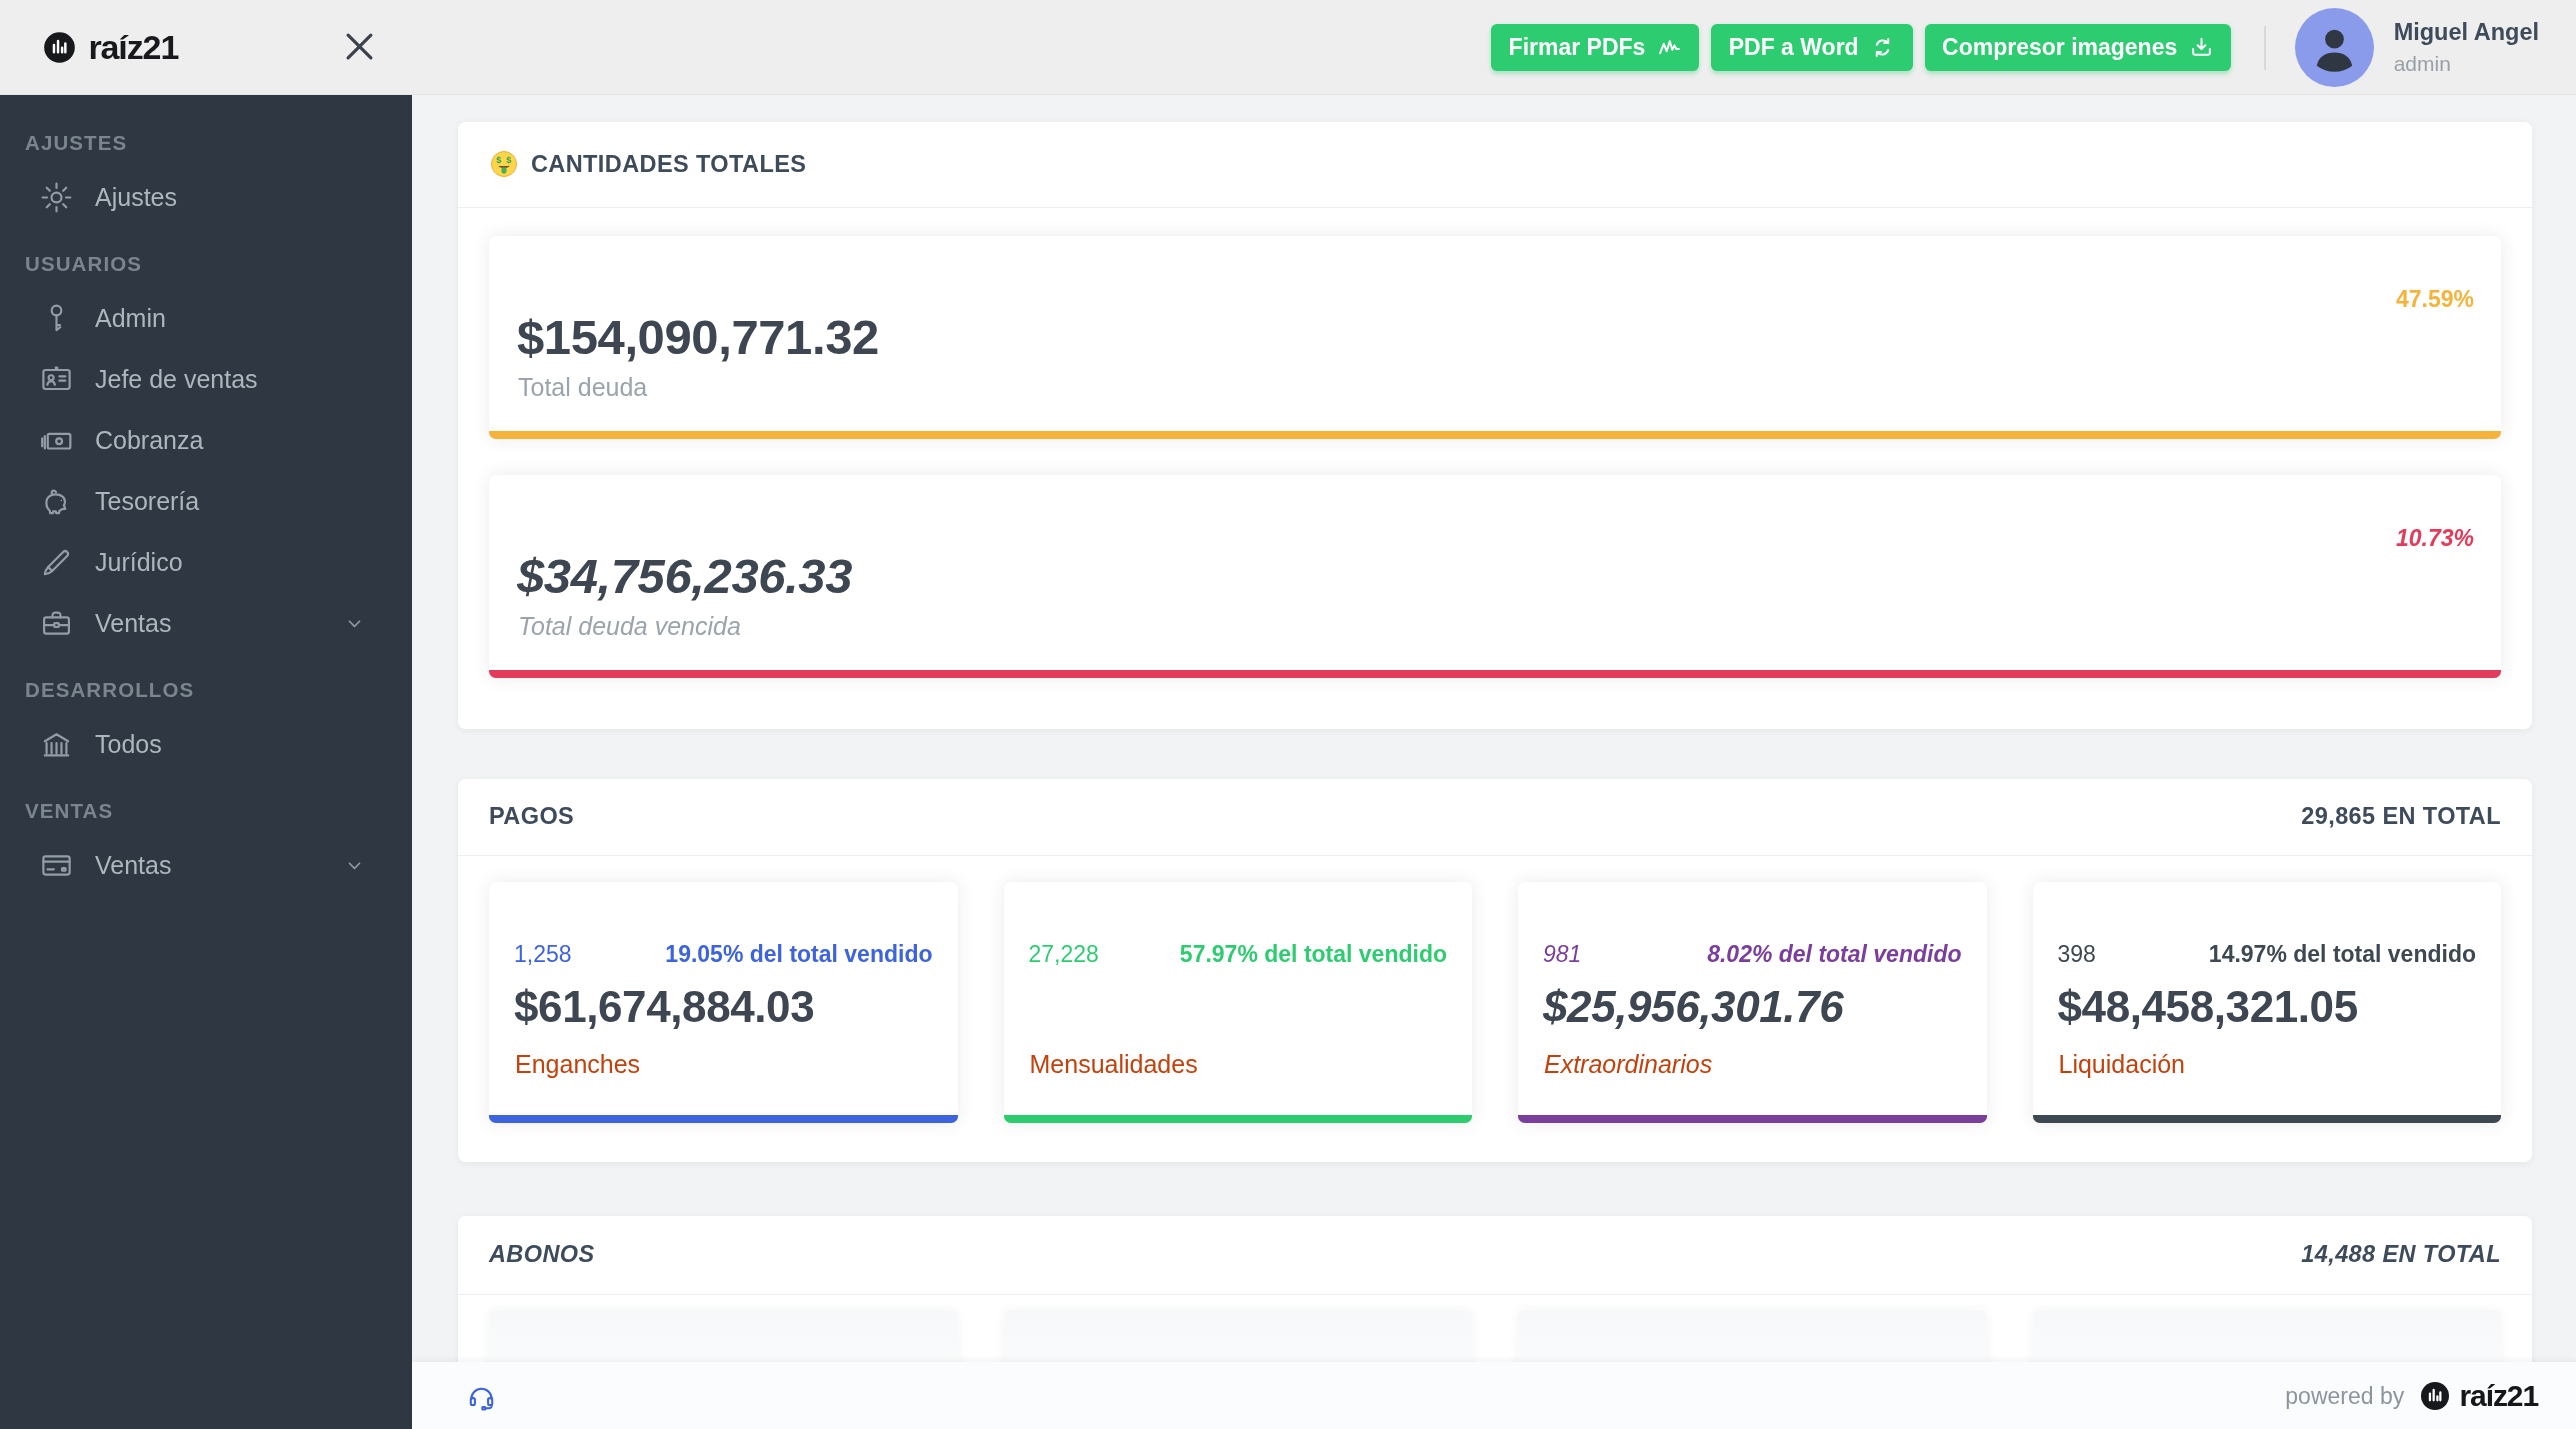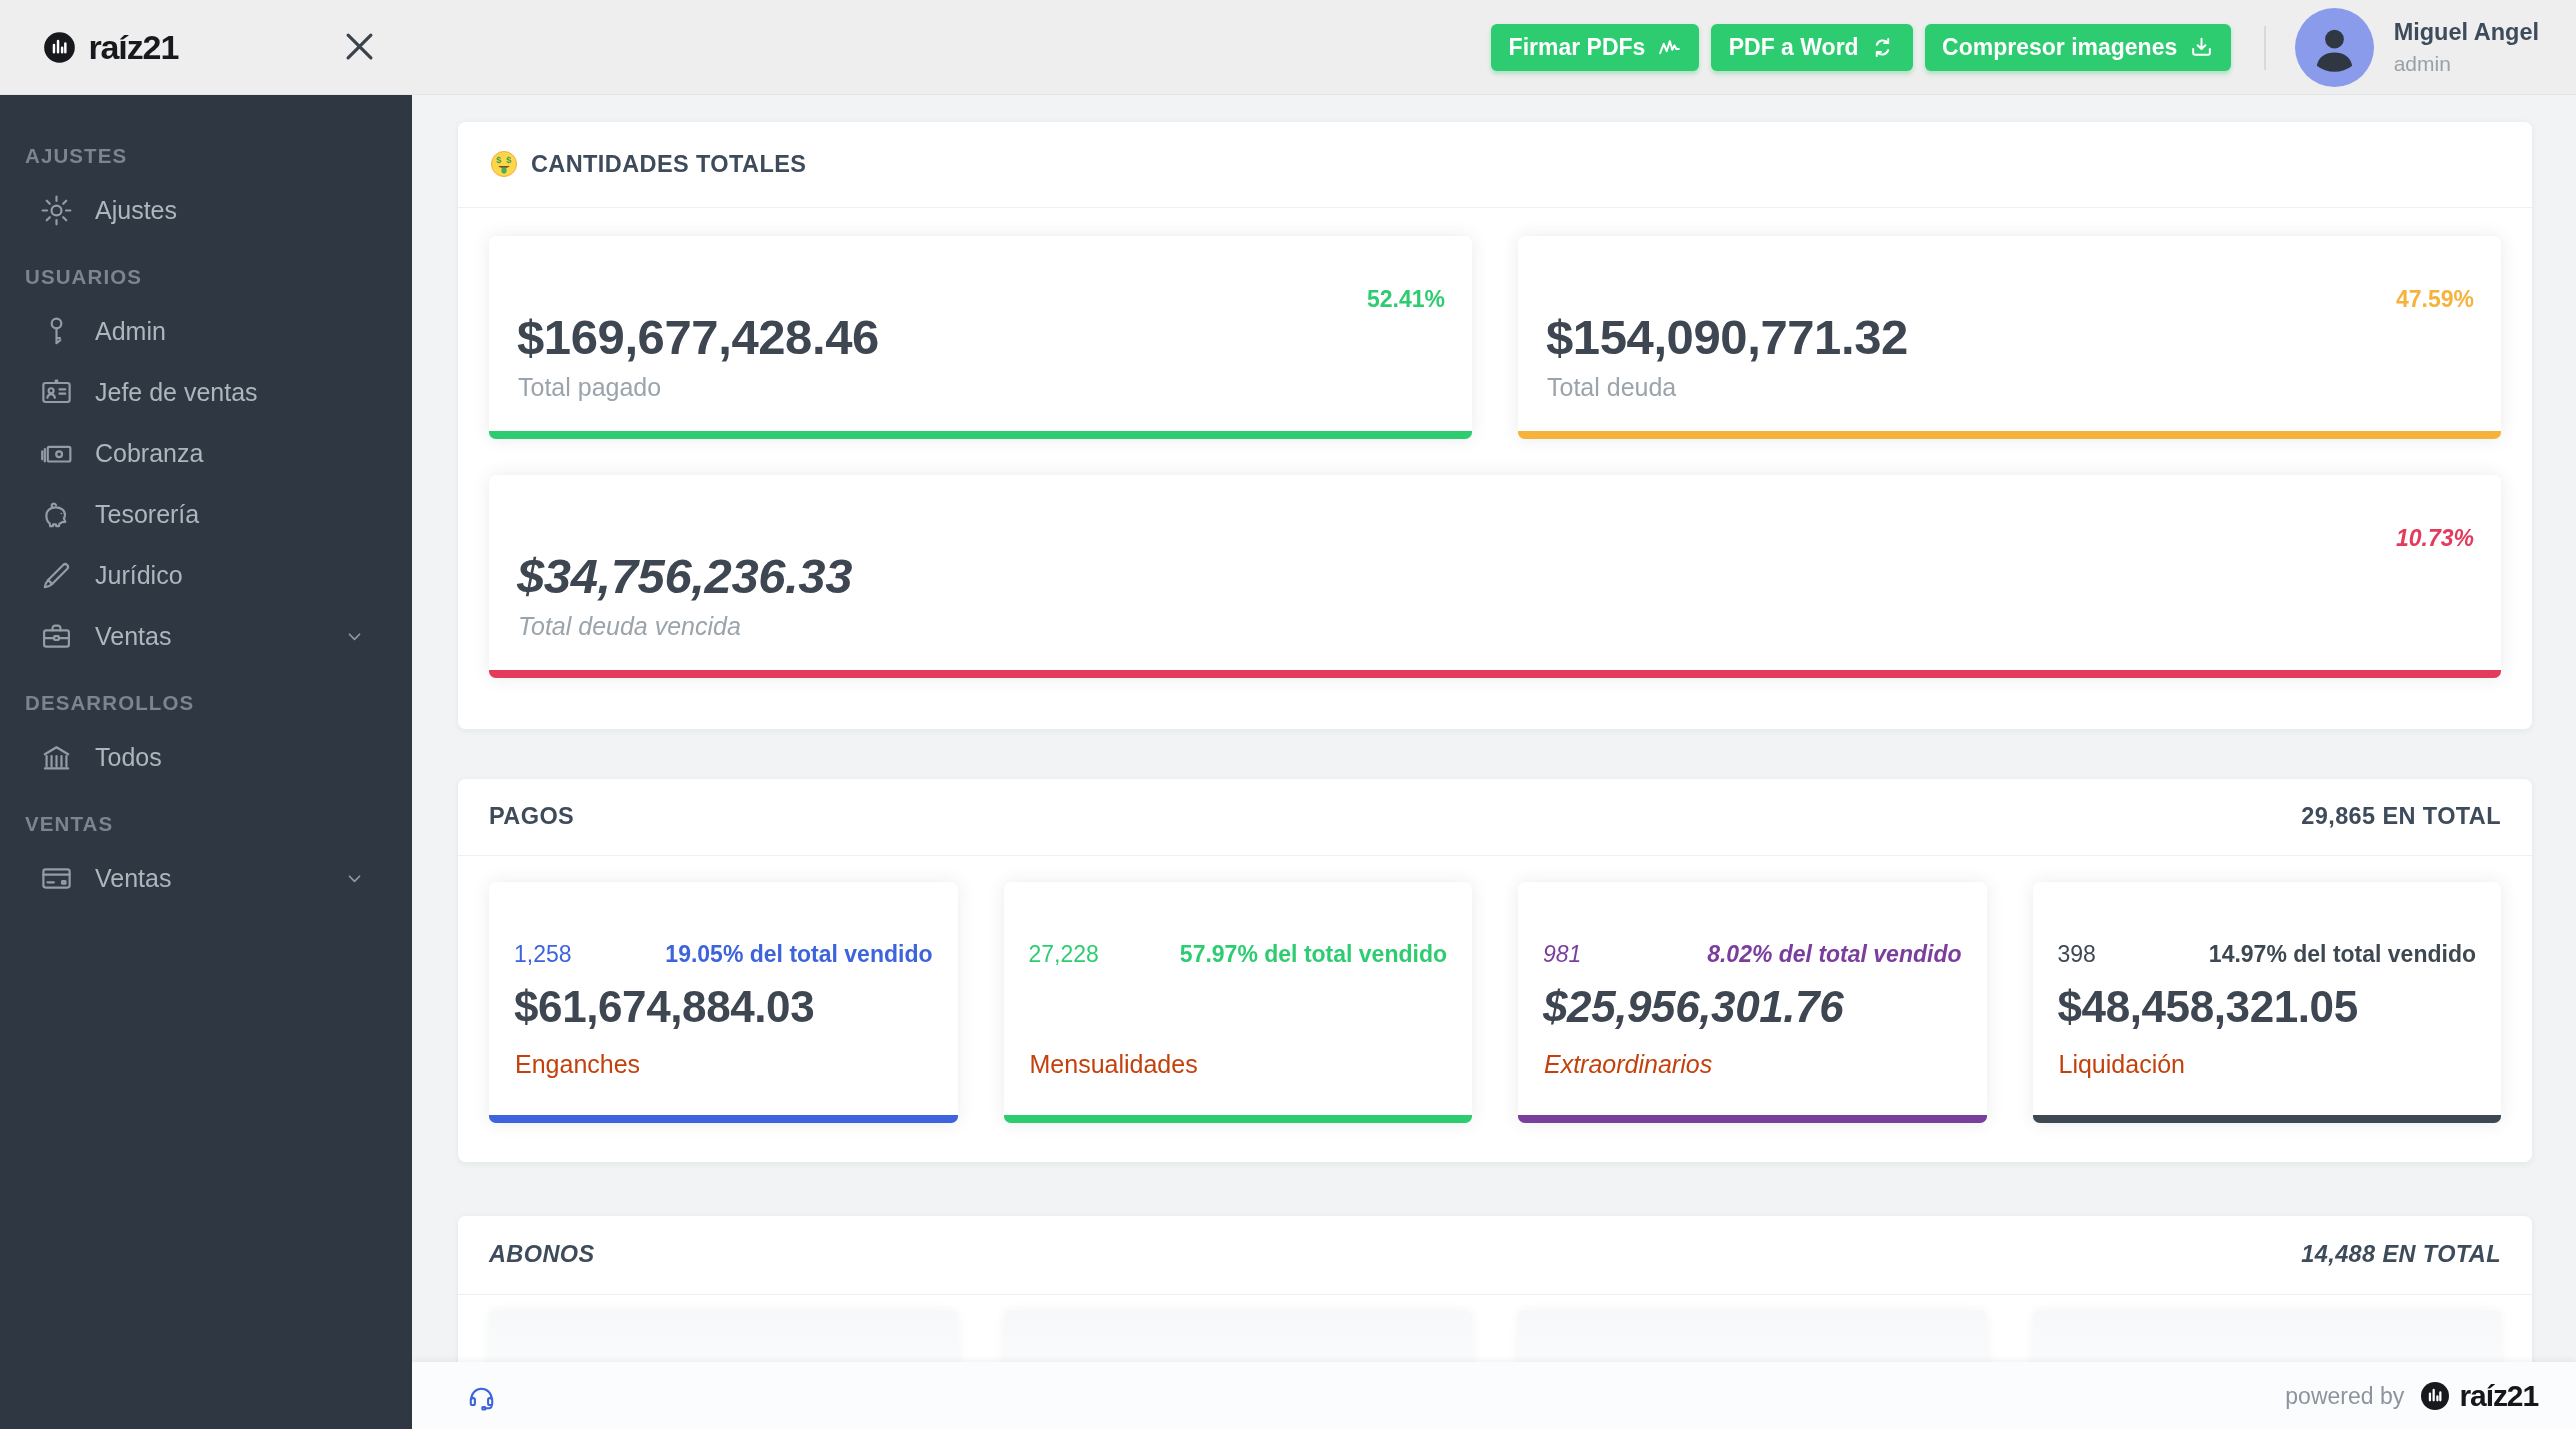--- a/index.html
+++ b/index.html
@@ -40,21 +40,21 @@
     display:flex; align-items:center; justify-content:center; overflow:hidden; cursor:pointer;
   }
   .avatar svg{ width:59px; height:59px; }
   .user-info{ margin-left:20px; cursor:pointer; }
   .user-name{ font-size:23.5px; font-weight:bold; color:#3e4b5b; }
   .user-role{ font-size:21px; color:#98a0a8; margin-top:5.3px; }
 
   
   .sidebar{
     position:absolute; left:0; top:95px; width:412px; height:1335px;
-    background:#2f3842; padding-top:25px; overflow:hidden;
+    background:#2f3842; padding-top:12px; overflow:hidden;
   }
   .side-title{
     padding:24px 0 12px 25px; font-size:20.5px; font-weight:bold;
     color:#7b858e; letter-spacing:1.1px;
   }
   .side-item{
     height:61px; display:flex; align-items:center; padding:0 44px 0 39px;
     gap:21px; color:#aeb6bd; font-size:25px; cursor:pointer;
   }
   .side-item .itm-ic{ width:35px; height:35px; color:#939da6; flex:0 0 35px; }
@@ -268,25 +268,20 @@
         <circle cx="12" cy="12" r="10" fill="#ffd64a" stroke="#eaaf3a" stroke-width="0.8"></circle>
         <text x="8" y="11.3" font-size="7.5" font-weight="bold" fill="#35a455" text-anchor="middle" font-family="Liberation Sans, sans-serif">$</text>
         <text x="16" y="11.3" font-size="7.5" font-weight="bold" fill="#35a455" text-anchor="middle" font-family="Liberation Sans, sans-serif">$</text>
         <path d="M7.5 13.5c1.2 2.2 7.8 2.2 9 0z" fill="#7b4b2a"></path>
         <rect x="10" y="14.6" width="4" height="5" rx="1.6" fill="#44b05c"></rect>
       </svg>
       <span>CANTIDADES TOTALES</span>
     </div>
     <div class="totals-body">
       <div class="trow">
-        <div class="stat" style="border-bottom-color: rgb(46, 204, 113);">
-          <div class="stat-pct" style="color: rgb(46, 204, 113);">52.41%</div>
-          <div class="stat-amount">$169,677,428.46</div>
-          <div class="stat-label">Total pagado</div>
-        </div>
         <div class="stat" style="border-bottom-color: rgb(246, 179, 60);">
           <div class="stat-pct" style="color: rgb(246, 179, 60);">47.59%</div>
           <div class="stat-amount">$154,090,771.32</div>
           <div class="stat-label">Total deuda</div>
         </div>
       </div>
       <div class="stat wide" style="border-bottom-color: rgb(226, 59, 91);">
         <div class="stat-pct" style="color: rgb(226, 59, 91);">10.73%</div>
         <div class="stat-amount">$34,756,236.33</div>
         <div class="stat-label">Total deuda vencida</div>

